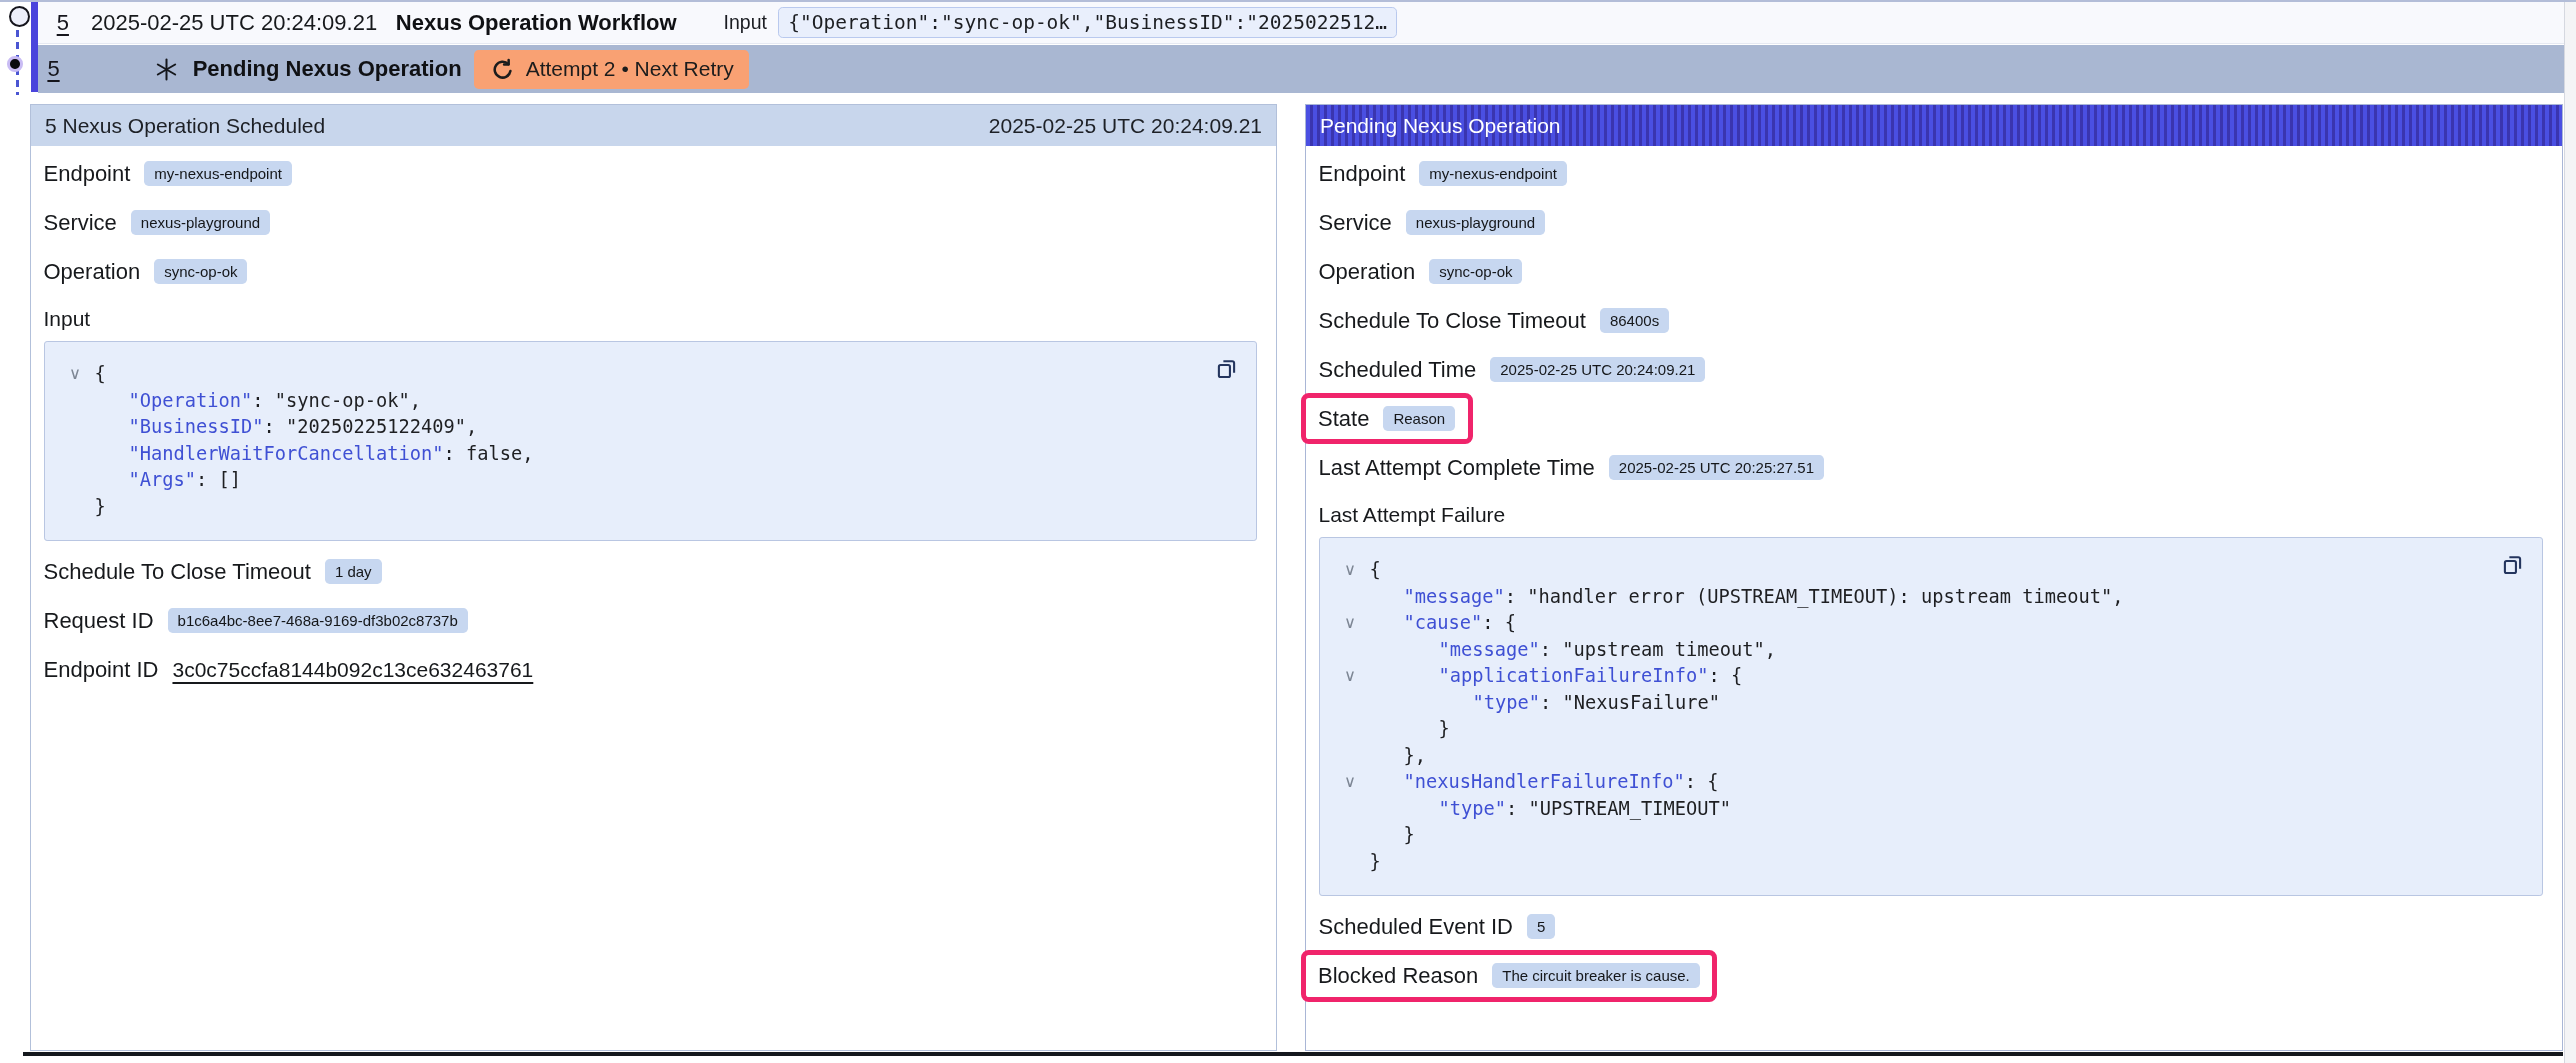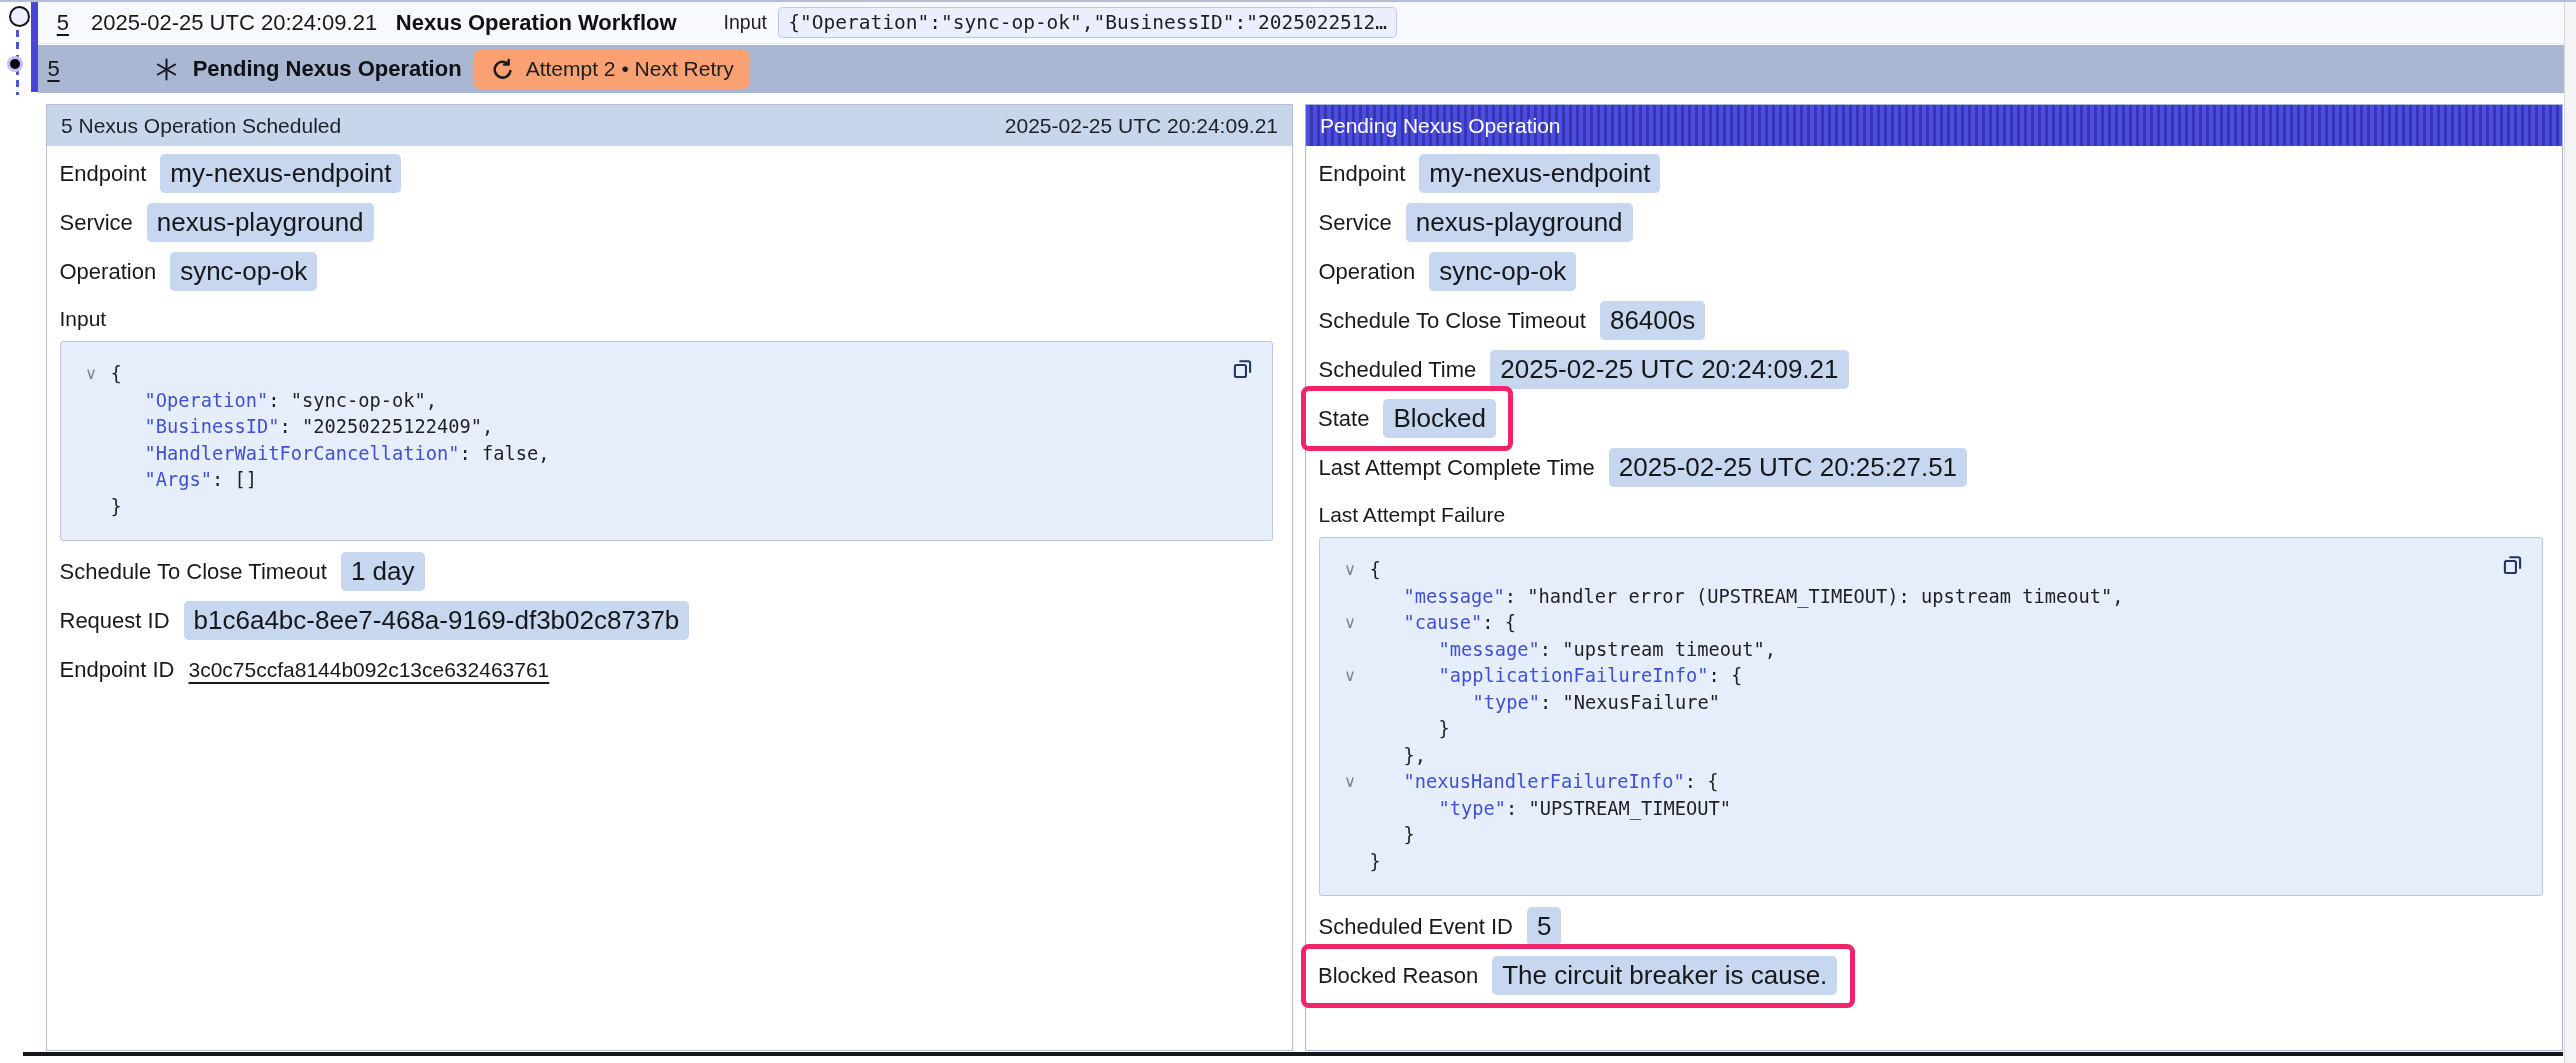--- a/index.html
+++ b/index.html
@@ -20,30 +20,30 @@
 
   
   .toprow { position:absolute; left:38px; right:12.5px; display:flex; align-items:center; font-size:22px; }
   .row1 { top:2.3px; height:42px; background:#f8f9fd; border-bottom:0.8px solid #e6e9f2; }
   .row2 { top:45px; height:48px; background:#a9b7d2; }
   .evt-id { color:#15151c; text-decoration:underline; text-underline-offset:3.9px; cursor:pointer; }
   .ts { color:#17191c; }
   .bold-title { font-weight:700; color:#101114; }
   .input-label { font-size:19.5px; color:#1b1d22; }
   .chip { display:inline-flex; align-items:center; background:#c7d7f0; border-radius:4.7px;
-    padding:3.9px 10px; font-size:26px; color:#15171a; white-space:nowrap; }
+    padding:3.9px 10px; font-size:15px; color:#15171a; white-space:nowrap; }
   .mono-chip { font-family:"DejaVu Sans Mono", monospace; font-size:19.5px; background:#e9effc;
     border:1.6px solid #b9c9ee; border-radius:4.7px; padding:3.1px 9.4px; max-width:632px;
     overflow:hidden; white-space:nowrap; color:#1c1e22; }
   .retry-badge { display:inline-flex; align-items:center; gap:11px; background:#f9a173;
     border-radius:4.7px; padding:7px 15.6px; font-size:21px; color:#1c1c1c; }
 
   
   .panel { position:absolute; top:104px; height:947px; background:#ffffff; border:1.6px solid #b2c0da; }
-  .panel.left  { left:46px;  width:1247px; }
+  .panel.left  { left:30px;  width:1247px; }
   .panel.right { left:1305px; width:1258px; border-color:#a9b6d6; }
   .panel-header { height:41px; display:flex; align-items:center; justify-content:space-between;
     padding:0 14px; font-size:21px; color:#1d2026; background:#c8d6ec; }
   .panel-header.striped { background:repeating-linear-gradient(90deg,#4a4fe2 0 3.9px,#3a35af 3.9px 7px);
     color:#ffffff; font-weight:500; justify-content:flex-start; }
   .panel-content { padding:3.1px 17px 0 12.5px; overflow:visible; }
 
   .frow { display:flex; align-items:center; gap:14px; height:49px; white-space:nowrap; }
   .flabel { font-size:22px; color:#17191c; }
   .label-row { height:36px; display:flex; align-items:center; margin-top:4.7px; font-size:21px; }
@@ -180,21 +180,21 @@
         <span class="flabel">Schedule To Close Timeout</span>
         <span class="chip">86400s</span>
       </div>
       <div class="frow">
         <span class="flabel">Scheduled Time</span>
         <span class="chip">2025-02-25 UTC 20:24:09.21</span>
       </div>
       <div class="frow">
         <span class="annotated">
           <span class="flabel">State</span>
-          <span class="chip">Blocked</span>
+          <span class="chip">Reason</span>
         </span>
       </div>
       <div class="frow">
         <span class="flabel">Last Attempt Complete Time</span>
         <span class="chip">2025-02-25 UTC 20:25:27.51</span>
       </div>
       <div class="label-row">Last Attempt Failure</div>
       <div class="code">
         <button class="copy-btn">
           <svg width="25" height="25" viewBox="0 0 24 24">

